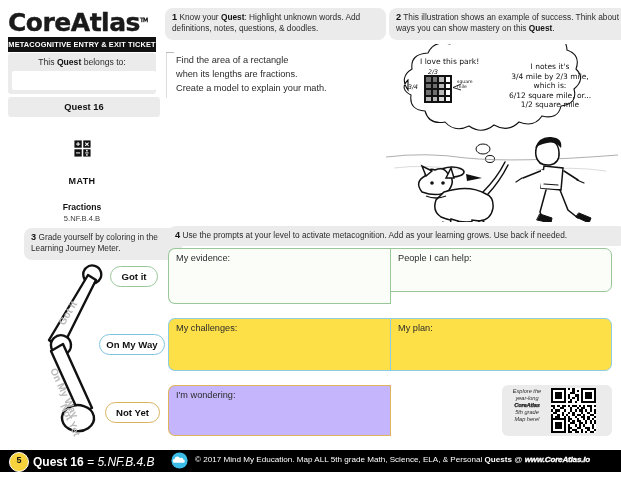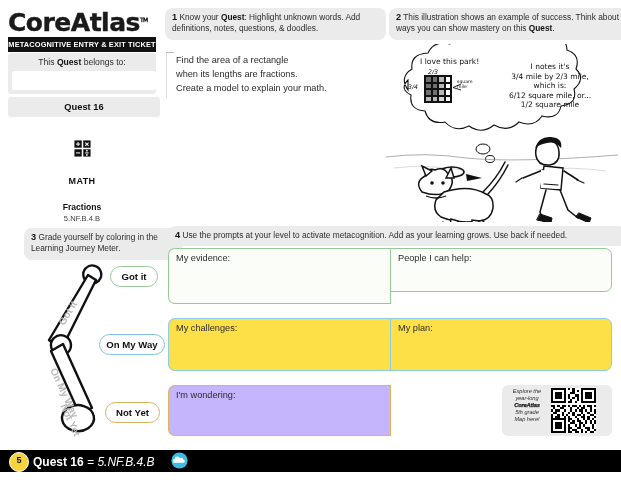--- a/index.html
+++ b/index.html
@@ -424,14 +424,17 @@
     <i>5</i>
   </div>
   <div class="fq">
     <b>Quest 16</b><span> = </span><span>5.NF.B.4.B</span>
   </div>
   <svg class="fcloud" viewBox="0 0 20 18">
     <circle cx="10" cy="9" r="8.6" fill="#3bbde8"></circle>
     <path d="M5 11.5 q-2.2 0 -2.2 -2.1 q0 -1.9 2 -2.1 q0.3 -2.6 3 -2.6 q2 0 2.7 1.8
              q0.6 -0.5 1.5 -0.5 q1.9 0 2 2 q1.6 0.2 1.6 1.8 q0 1.7 -2 1.7 z" fill="#fff"></path>
   </svg>
+  <div class="fcopy">
+    <span>© 2017 Mind My Education.</span><span>  Map ALL 5th grade Math, Science, ELA, &amp; Personal </span><b>Quests</b><span> @ </span><span class="furl">www.CoreAtlas.io</span>
+  </div>
 
 </div>
 
 </body></html>

